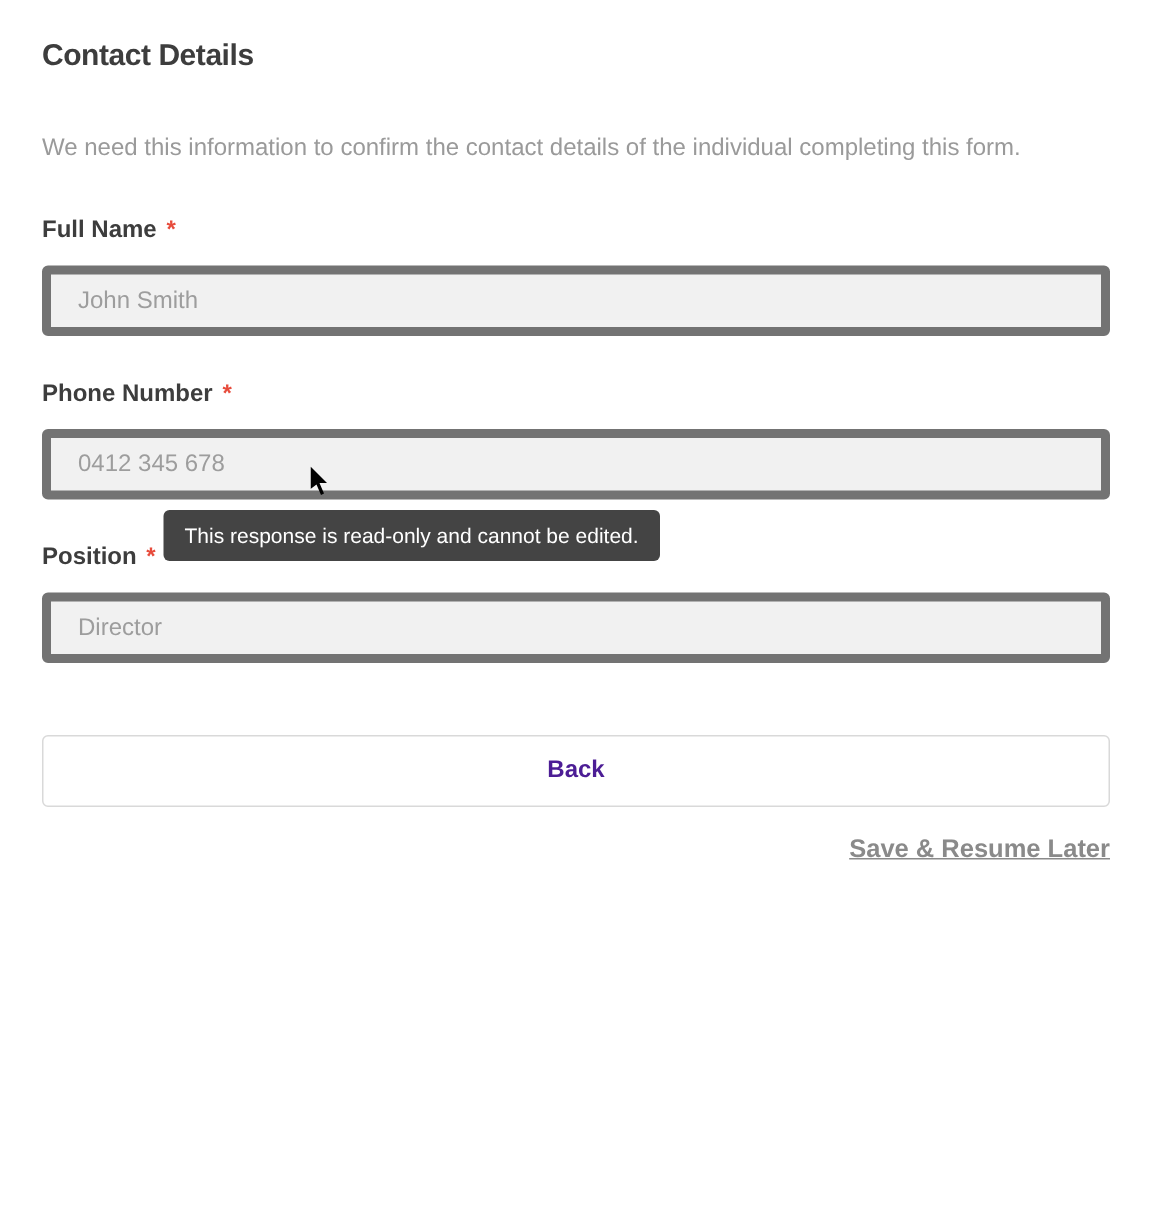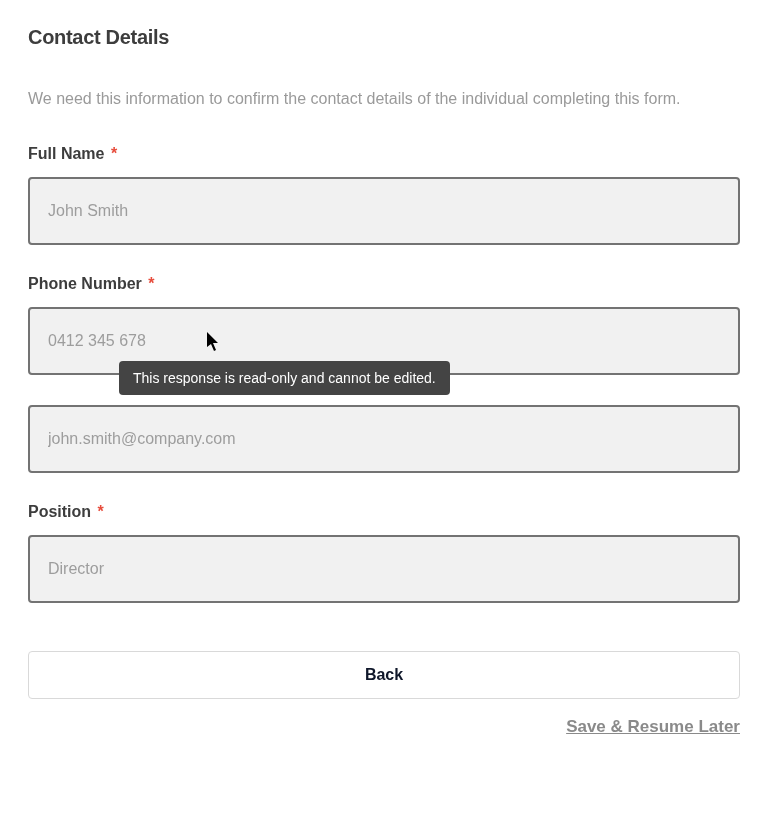--- a/index.html
+++ b/index.html
@@ -35,23 +35,23 @@
   .field-label {
     display: block;
     font-size: 16px;
     font-weight: 700;
     color: #3d3d3d;
     margin-bottom: 14px;
   }
   .req { color: #e74c3c; margin-left: 2px; }
   .text-input {
     width: 100%;
-    height: 68px;
+    height: 47px;
     padding: 0 18px;
-    border: 2px solid #737373;
+    border: 6px solid #737373;
     border-radius: 4px;
     background: #f1f1f1;
     font-size: 16px;
     color: #7f1d1d;
     outline: none;
   }
   .text-input::placeholder { color: #9d9d9d; }
   .btn-row {
     display: flex;
     gap: 28px;
@@ -62,39 +62,39 @@
     height: 48px;
     border-radius: 4px;
     font-size: 16px;
     font-weight: 700;
     cursor: pointer;
     border: none;
   }
   .btn-back {
     background: #ffffff;
     border: 1px solid #d9d9d9;
-    color: #0f172a;
+    color: #4c1d95;
   }
   .btn-next {
     background: #2ecc71;
     color: #ffffff;
   }
   .save-link {
     display: block;
     text-align: right;
     font-size: 17px;
     font-weight: 700;
     color: #8a8a8a;
     text-decoration: underline;
     cursor: pointer;
     margin-top: 18px;
   }
   .tooltip {
     position: absolute;
-    left: 91px;
+    left: 81px;
     top: 86px;
     background: #444444;
     color: #ffffff;
     font-size: 14px;
     padding: 9px 14px;
     border-radius: 4px;
     white-space: nowrap;
     pointer-events: none;
   }
   .cursor {
@@ -132,21 +132,20 @@
     
     <svg class="cursor" viewBox="0 0 14 20">
       <path d="M0 0 L0 15 L4 12 L7 19 L9 18 L6 11 L11 11 Z" fill="#000000"></path>
     </svg>
 
     
     <div class="tooltip">This response is read-only and cannot be edited.</div>
   </div>
 
   <div class="field">
-    <input type="text" class="text-input" readonly="" placeholder="john.smith@company.com" style="">
   </div>
 
   <div class="field">
     <label class="field-label">
       <span>Position</span>
       <span class="req">*</span>
     </label>
     <input type="text" class="text-input" readonly="" placeholder="Director" style="">
   </div>
 

